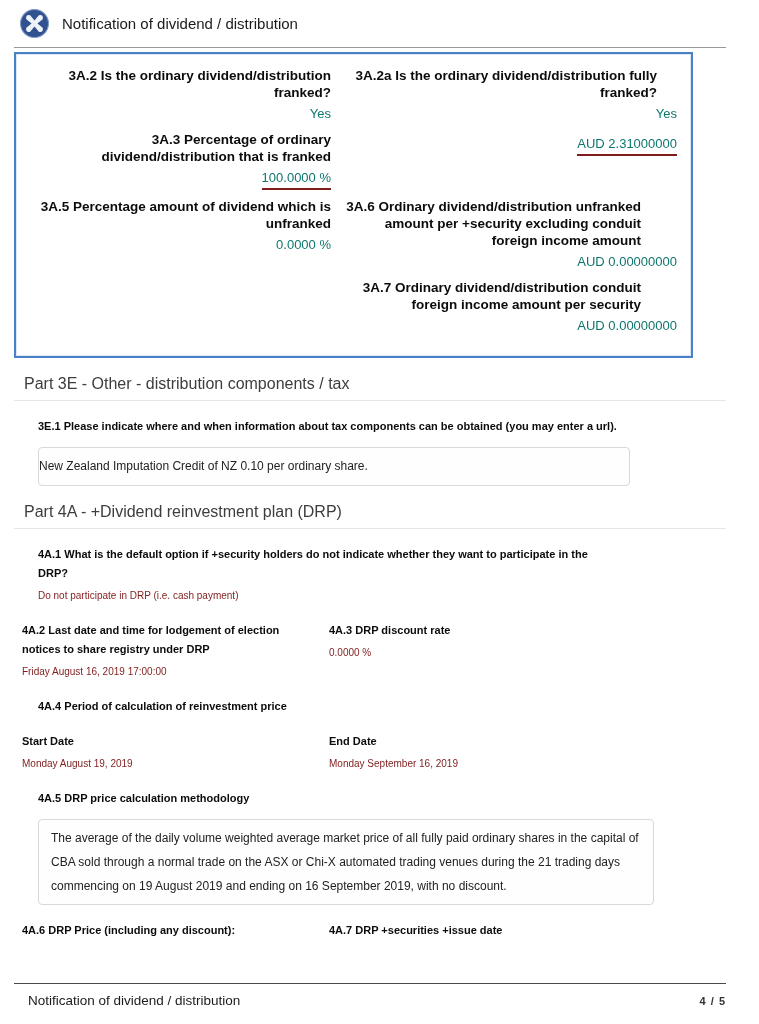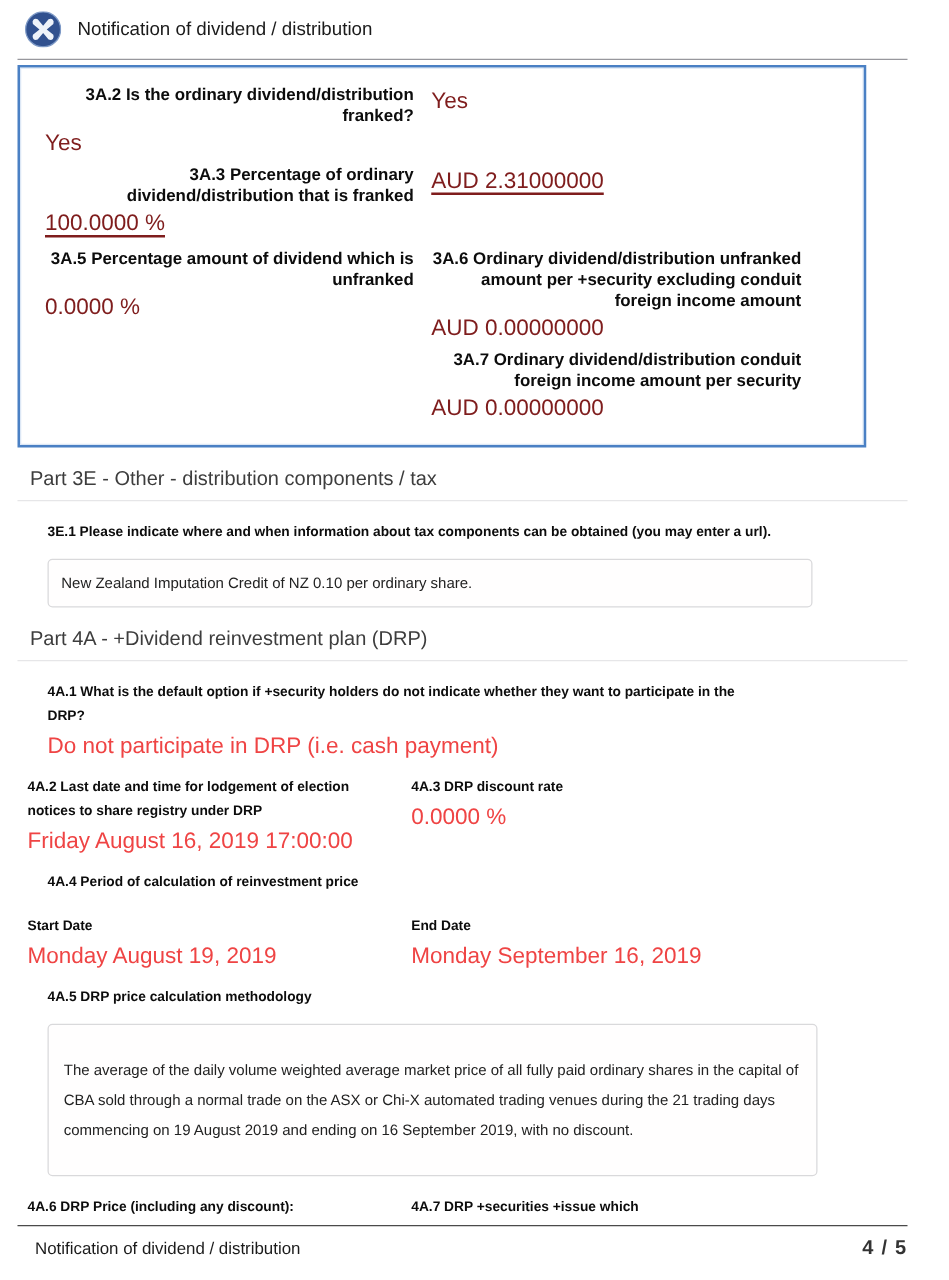--- a/index.html
+++ b/index.html
@@ -20,52 +20,52 @@
     margin:4px 66px 0 14px;
     border:2px solid #4a80c4;
     box-shadow:0 0 0 1px #dce7f5 inset;
     padding:13px 0 5px 20px;
     display:grid;grid-template-columns:309px 1fr;
   }
   .cell{margin-bottom:8px;padding-right:14px;}
   .f-label{font-weight:700;font-size:13.5px;line-height:17px;color:#0c0c0c;text-align:right;}
   .box3a .col-left .f-label{max-width:296px;}
   .box3a .col-right .f-label{max-width:312px;}
-  .f-value{font-size:18px;line-height:18px;margin-top:4px;color:#7f1d1d;}
+  .f-value{font-size:13px;line-height:18px;margin-top:4px;color:#0f766e;text-align:right;}
   .underlined{display:inline-block;border-bottom:2px solid #7f1d1d;padding-bottom:1px;}
 
   
   .part-heading{font-size:16px;color:#3d3d3d;margin:17px 0 0 24px;}
   .part-rule{border:none;border-top:1px solid #e6e6e8;margin:7px 33px 0 14px;}
 
   .q-label{font-weight:700;font-size:11px;line-height:19px;color:#0c0c0c;margin:16px 0 0 38px;}
-  .q-value{font-size:18px;line-height:18px;color:#ef4444;margin:4px 0 0 38px;}
+  .q-value{font-size:10px;line-height:18px;color:#7f1d1d;margin:4px 0 0 38px;}
 
   .answer-box{
     margin:11px 0 0 38px;width:590px;
     border:1px solid #d9d9db;border-radius:4px;
-    padding:10px 10px;font-size:12px;color:#222;line-height:17px;
+    padding:10px 0;font-size:12px;color:#222;line-height:17px;
     background:#fffefe;
   }
-  .answer-box.tall{padding:24px 12px;line-height:24px;}
+  .answer-box.tall{padding:6px 12px;line-height:24px;}
 
   .twocol{display:grid;grid-template-columns:307px 1fr;margin-left:22px;}
   .twocol .q-label{margin-left:0;max-width:292px;}
   .twocol .q-value{margin-left:0;}
   .twocol .col-right{padding-left:0;}
 
   .lbl-3e1{max-width:632px;}
   .lbl-4a1{max-width:575px;}
 
   
   .footer{position:absolute;left:0;right:0;bottom:0;}
   .footer-rule{border:none;border-top:1px solid #4a4a4a;margin:0 33px 0 14px;}
   .footer-row{display:flex;justify-content:space-between;align-items:baseline;padding:9px 33px 16px 28px;}
   .footer-title{font-size:13.5px;color:#1b1b1b;}
-  .footer-page{font-size:16px;color:#333;font-weight:700;letter-spacing:1px;}
+  .footer-page{font-size:11px;color:#333;font-weight:700;letter-spacing:1px;}
 </style>
 </head>
 <body>
 
 <div class="header">
   <svg class="logo" viewBox="0 0 28 28" aria-hidden="true">
     <circle cx="14" cy="14" r="13.5" fill="#31518f"></circle>
     <circle cx="14" cy="14" r="13.5" fill="none" stroke="#7d99c6" stroke-width="1"></circle>
     <path fill="#eef3fa" d="M14 11.2 L9.8 6.1 Q7.6 5.4 6.5 6.5 Q5.4 7.6 6.1 9.8 L11.2 14 L6.1 18.2 Q5.4 20.4 6.5 21.5 Q7.6 22.6 9.8 21.9 L14 16.8 L18.2 21.9 Q20.4 22.6 21.5 21.5 Q22.6 20.4 21.9 18.2 L16.8 14 L21.9 9.8 Q22.6 7.6 21.5 6.5 Q20.4 5.4 18.2 6.1 Z"></path>
   </svg>
@@ -73,20 +73,21 @@
 </div>
 <hr class="header-rule">
 
 <div class="box3a">
 
   <div class="cell col-left">
     <div class="f-label">3A.2 Is the ordinary dividend/distribution franked?</div>
     <div class="f-value">Yes</div>
   </div>
   <div class="cell col-right">
+    <div class="f-label">3A.2a Is the ordinary dividend/distribution fully franked?</div>
     <div class="f-value">Yes</div>
   </div>
 
   <div class="cell col-left">
     <div class="f-label">3A.3 Percentage of ordinary dividend/distribution that is franked</div>
     <div class="f-value"><span class="underlined">100.0000 %</span></div>
   </div>
 
   <div class="cell col-left">
     <div class="f-value"><span class="underlined">AUD 2.31000000</span></div>
@@ -147,21 +148,21 @@
 
 <div class="q-label">4A.5 DRP price calculation methodology</div>
 <div class="answer-box tall">The average of the daily volume weighted average market price of all fully paid ordinary shares in the capital of CBA sold through a normal trade on the ASX or Chi-X automated trading venues during the 21 trading days commencing on 19 August 2019 and ending on 16 September 2019, with no discount.</div>
 
 <div class="twocol">
   <div class="col-left">
     <div class="q-label">4A.6 DRP Price (including any discount):</div>
 
   </div>
   <div class="col-right">
-    <div class="q-label">4A.7 DRP +securities +issue which</div>
+    <div class="q-label">4A.7 DRP +securities +issue date</div>
 
   </div>
 </div>
 
 <div class="footer">
   <hr class="footer-rule">
   <div class="footer-row">
     <div class="footer-title">Notification of dividend / distribution</div>
     <div class="footer-page">4 / 5</div>
   </div>

